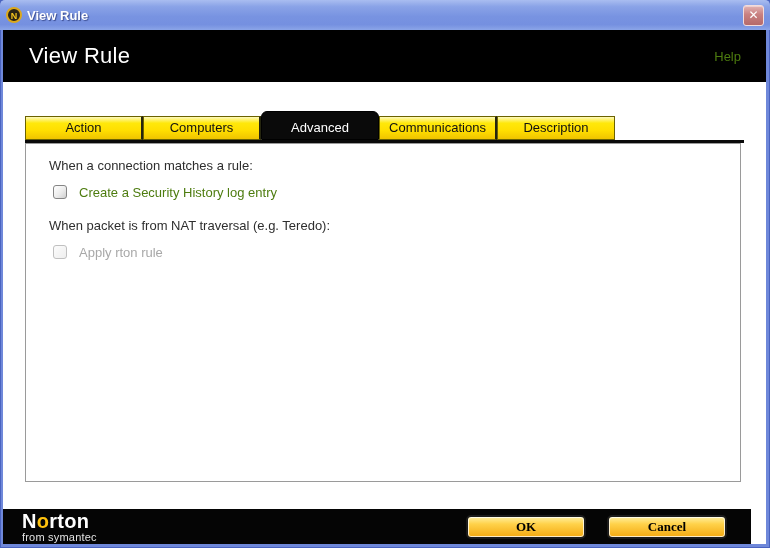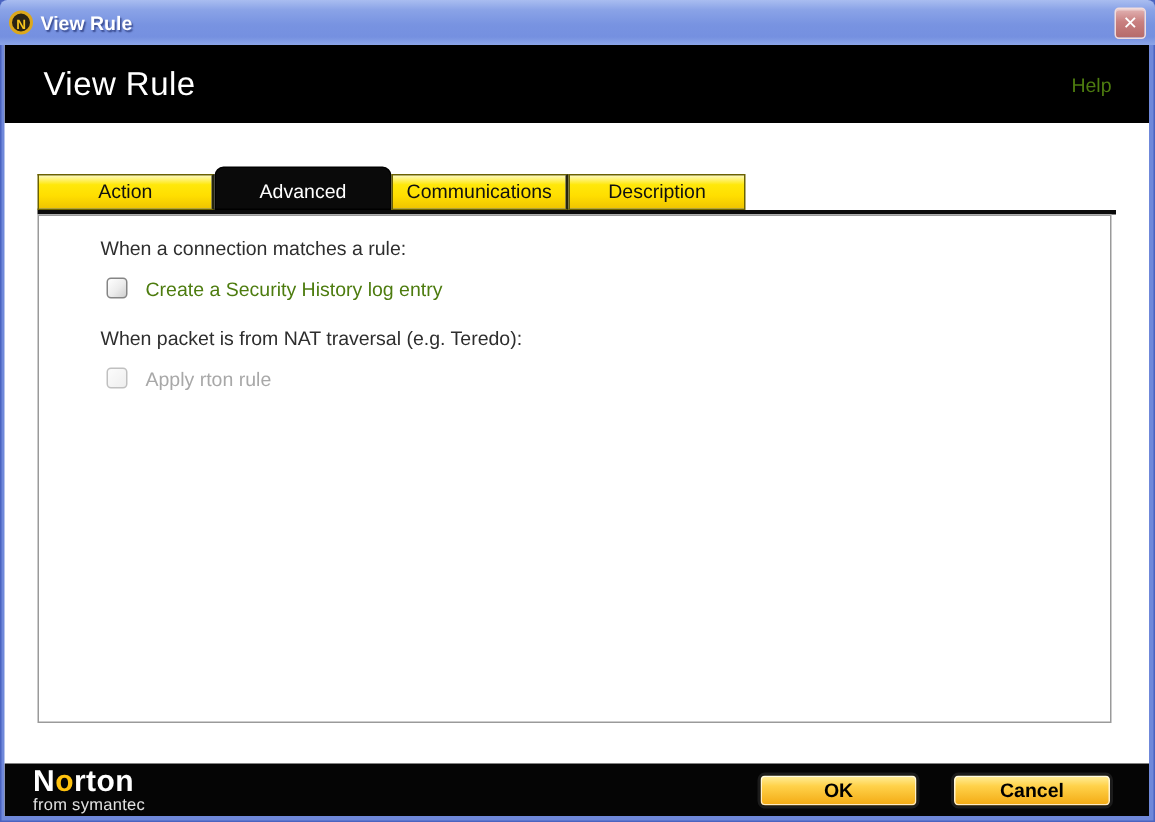--- a/index.html
+++ b/index.html
@@ -75,50 +75,50 @@
     border:1px solid #000;border-radius:6px 6px 0 0;
   }
   .tab-underline{
     position:absolute;left:22px;top:110px;width:719px;height:3px;background:#0a0a0a;
   }
 
   
   .panel{
     position:absolute;left:22px;top:113px;width:716px;height:339px;
     background:#fff;border:1px solid #9a9a9a;
-    padding:14px 0 0 41px;
+    padding:14px 0 0 23px;
   }
   .section-label{font-size:13px;color:#2e2e2e;height:16px;margin-bottom:10px;}
   .check-row{display:flex;align-items:center;height:16px;margin-bottom:18px;margin-left:4px;}
   .checkbox{
     width:14px;height:14px;border:1px solid #858585;border-radius:3px;
     background:linear-gradient(135deg,#ffffff 0%,#ececec 55%,#cfcfcf 100%);
     margin-right:12px;cursor:pointer;flex:0 0 auto;
   }
   .check-label{font-size:13px;color:#4d7c0f;}
   .check-row.disabled .checkbox{border-color:#c0c0c0;background:linear-gradient(135deg,#fcfcfc,#eeeeee);cursor:default;}
   .check-row.disabled .check-label{color:#a8a8a8;}
 
   
   .footer{
-    position:absolute;left:0;right:0;bottom:0;height:35px;
+    position:absolute;left:0;right:15px;bottom:0;height:35px;
     background:#050505;display:flex;align-items:center;
   }
   .brand{margin-left:19px;line-height:1;}
   .brand-name{font-size:20px;font-weight:bold;color:#fff;letter-spacing:.3px;}
   .brand-name .brand-o{color:#ffc20e;}
   .brand-tagline{font-size:11px;color:#e2e2e2;margin-top:1px;letter-spacing:.2px;}
   .footer-buttons{margin-left:auto;margin-right:24px;display:flex;gap:21px;}
   .btn{
-    width:108px;height:24px;border-radius:5px;
+    width:120px;height:24px;border-radius:5px;
     border:2px solid #1b1b1b;
     background:linear-gradient(180deg,#ffef9e 0%,#ffd24a 35%,#f3a912 100%);
     box-shadow:inset 0 0 0 1px rgba(255,255,255,.75);
     font-size:13px;font-weight:bold;color:#000;
-    cursor:pointer;padding:0;
+    cursor:pointer;padding:0;font-family:Liberation Serif, serif;
   }
 </style>
 </head>
 <body>
 
 <div class="window">
 
   <div class="titlebar">
     <span class="norton-icon">N</span>
     <span class="titlebar-text">View Rule</span>
@@ -127,20 +127,21 @@
 
   <div class="client">
 
     <div class="header">
       <span class="header-title">View Rule</span>
       <span class="help-link">Help</span>
     </div>
 
     <div class="tabs">
       <div class="tab">Action</div>
+      <div class="tab">Computers</div>
       <div class="tab active">Advanced</div>
       <div class="tab">Communications</div>
       <div class="tab">Description</div>
     </div>
     <div class="tab-underline"></div>
 
     <div class="panel">
       <div class="section-label">When a connection matches a rule:</div>
 
       <div class="check-row">

